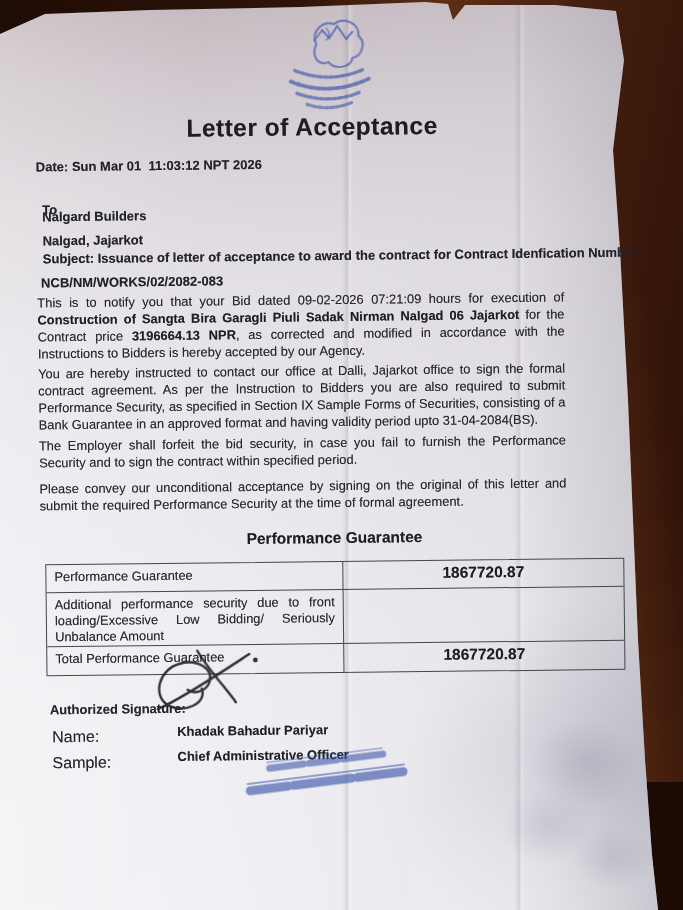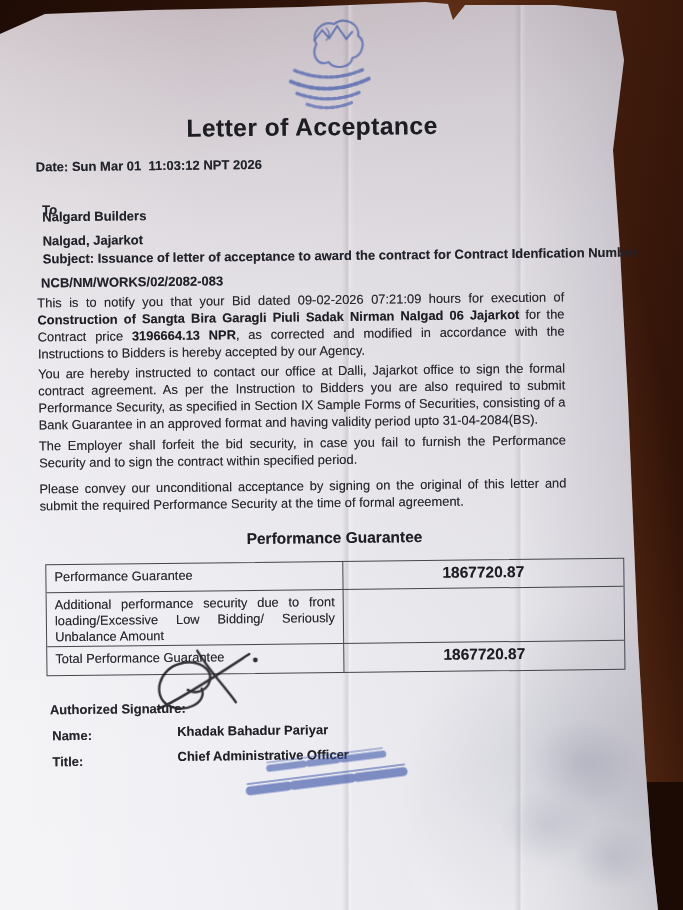--- a/index.html
+++ b/index.html
@@ -45,21 +45,21 @@
   .ptable{left:43px;top:561px;width:577px;border:1.4px solid #45454d;}
   .prow{display:flex;border-top:1.2px solid #45454d;}
   .prow:first-child{border-top:none;}
   .pcell-label{width:297px;box-sizing:border-box;border-right:1.2px solid #45454d;
     padding:4px 8px 3px 8px;font-size:12.9px;line-height:16px;text-align:justify;}
   .pcell-value{flex:1;text-align:center;font-size:15.5px;font-weight:bold;padding-top:3px;color:#1d1d24;}
   .r1{height:27px;box-sizing:border-box;}
   .r2{height:54px;box-sizing:border-box;}
   .r3{height:29px;box-sizing:border-box;}
   .sig-label{font-size:13px;font-weight:bold;}
-  .kv-label{font-size:13px;font-weight:bold;}
+  .kv-label{font-size:16px;font-weight:normal;}
   .kv-value{font-size:13px;font-weight:bold;color:#1f1f26;}
   .seal{filter:blur(0.5px);opacity:0.82;}
   .officer-stamp{left:238px;top:748px;width:185px;transform:rotate(-6.5deg);filter:blur(0.6px);opacity:0.8;}
   .signature{left:138px;top:645px;filter:blur(0.3px);opacity:0.88;}
 </style>
 </head>
 <body>
 
 <div class="photo">
   <div class="paper">
@@ -125,21 +125,21 @@
         <path d="M56,4 C66,22 86,44 94,56"></path>
       </g>
       <circle cx="114" cy="14" r="2.4" fill="#17171d"></circle>
     </svg>
 
     <div class="abs sig-label" style="left:46px;top:699px;">Authorized Signature:</div>
 
     <div class="abs kv-label" style="left:48px;top:725px;">Name:</div>
     <div class="abs kv-value" style="left:173px;top:722px;">Khadak Bahadur Pariyar</div>
 
-    <div class="abs kv-label" style="left:48px;top:751px;">Title:</div>
+    <div class="abs kv-label" style="left:48px;top:751px;">Sample:</div>
     <div class="abs kv-value" style="left:173px;top:747px;">Chief Administrative Officer</div>
 
     <div class="abs officer-stamp">
       <svg width="185" height="44" viewBox="0 0 185 44">
         <g stroke="#3f58ab" fill="none" stroke-linecap="round">
           <path d="M28,12 h34 m6,0 h28 m6,0 h40" stroke-width="7" stroke-dasharray="4 2.5" opacity="0.75" title="खडक बहादुर परियार"></path>
           <path d="M26,6 h116" stroke-width="1.6" opacity="0.6"></path>
           <path d="M6,32 h38 m6,0 h58 m6,0 h46" stroke-width="9" stroke-dasharray="4.5 2.5" opacity="0.8" title="प्रमुख प्रशासकीय अधिकृत"></path>
           <path d="M4,25 h158" stroke-width="1.8" opacity="0.65"></path>
         </g>

